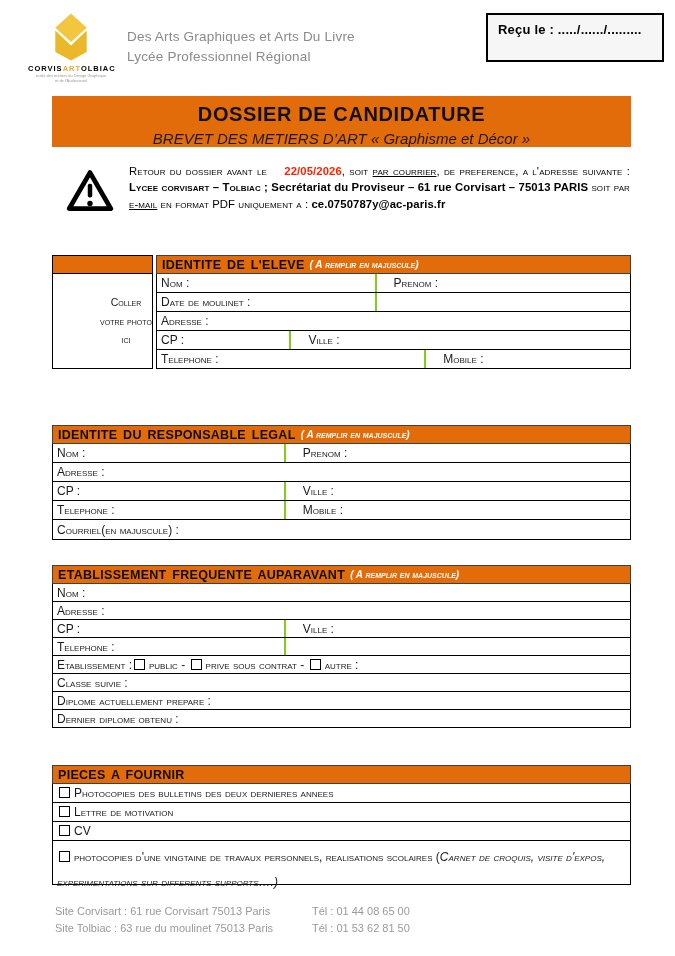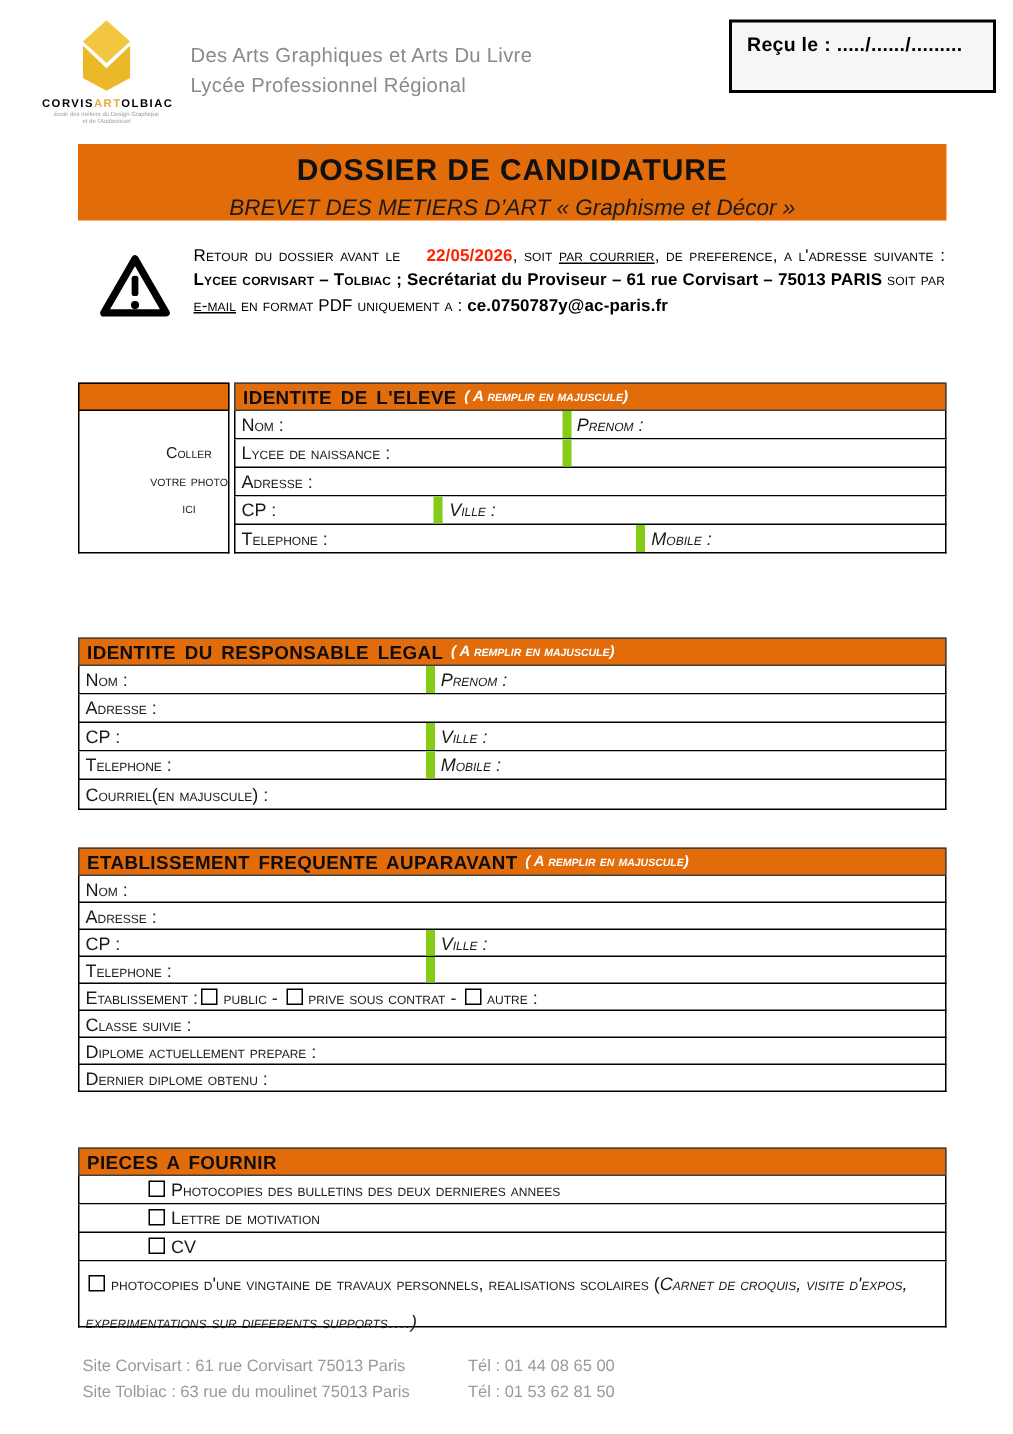--- a/index.html
+++ b/index.html
@@ -42,22 +42,22 @@
   .hdr { height:19px; background:#E36C0A; border:1px solid #404040; box-sizing:border-box;
          display:flex; align-items:center; padding-left:5px; }
   .hdr-title { font-size:12.5px; font-weight:bold; font-variant:small-caps;
                word-spacing:2px; letter-spacing:0.3px; color:#0d0d0d; white-space:nowrap; }
   .hdr-note { font-size:10px; font-weight:bold; font-style:italic; color:#ffffff;
               font-variant:small-caps; margin-left:5px; white-space:nowrap; }
   .row { border:1px solid #000; border-top:none; box-sizing:border-box;
          display:flex; align-items:center; background:#fff; }
   .lbl { font-variant:small-caps; font-size:12px; color:#1a1a1a; white-space:nowrap; }
   .c1 { padding-left:4px; box-sizing:border-box; }
-  .c2 { border-left:6px solid #84cc16; flex:1; align-self:stretch;
-        display:flex; align-items:center; padding-left:4px; box-sizing:border-box;font-style:italic; }
+  .c2 { border-left:2px solid #84cc16; flex:1; align-self:stretch;
+        display:flex; align-items:center; padding-left:17px; box-sizing:border-box; }
   .full { flex:1; }
 
   
   .t1 { top:255px; display:flex; }
   .t1-left { width:101px; margin-right:3px; display:flex; flex-direction:column; }
   .t1-strip { height:19px; background:#E36C0A; border:1px solid #000; box-sizing:border-box; }
   .photo-box { flex:1; border:1px solid #000; border-top:none; box-sizing:border-box;
                display:flex; align-items:center; justify-content:center; text-align:center;padding-left:47px; }
   .photo-box .lbl { font-size:10.5px; line-height:1.8; white-space:normal; width:78px; }
   .t1-right { flex:1; display:flex; flex-direction:column; }
@@ -69,21 +69,21 @@
   .t2 { top:425px; }
   .t2 .row { height:19px; }
   .t2 .row.courriel { height:20px; }
 
   
   .t3 { top:565px; }
   .t3 .row { height:18px; }
 
   
   .t4 { top:765px; }
-  .t4 .row { height:19px;padding-left:40px; }
+  .t4 .row { height:19px; }
   .t4 .row.multi { height:44px; display:block; padding:3px 6px 0 4px; line-height:1.55; }
   .t4 .lbl { white-space:normal; }
   .it { font-style:italic; }
 
   .cb { display:inline-block; width:9px; height:9px; border:1px solid #000;
         background:#fff; margin:0 4px 0 2px; vertical-align:-1px; }
 
   
   .footer { position:absolute; left:55px; top:903px; font-size:11px; color:#9a9a9a; line-height:1.5; }
   .footer-row { display:flex; }
@@ -139,21 +139,21 @@
     <div class="t1-right">
       <div class="hdr">
         <span class="hdr-title">IDENTITE DE L'ELEVE</span>
         <span class="hdr-note">( A remplir en majuscule)</span>
       </div>
       <div class="row">
         <span class="c1 lbl" style="width:46%">Nom :</span>
         <span class="c2 lbl">Prenom :</span>
       </div>
       <div class="row">
-        <span class="c1 lbl" style="width:46%">Lycee de naissance :</span>
+        <span class="c1 lbl" style="width:46%">Date de moulinet :</span>
         <span class="c2 lbl"></span>
       </div>
       <div class="row">
         <span class="c1 lbl full">Adresse :</span>
       </div>
       <div class="row">
         <span class="c1 lbl" style="width:28%">CP :</span>
         <span class="c2 lbl">Ville :</span>
       </div>
       <div class="row">

